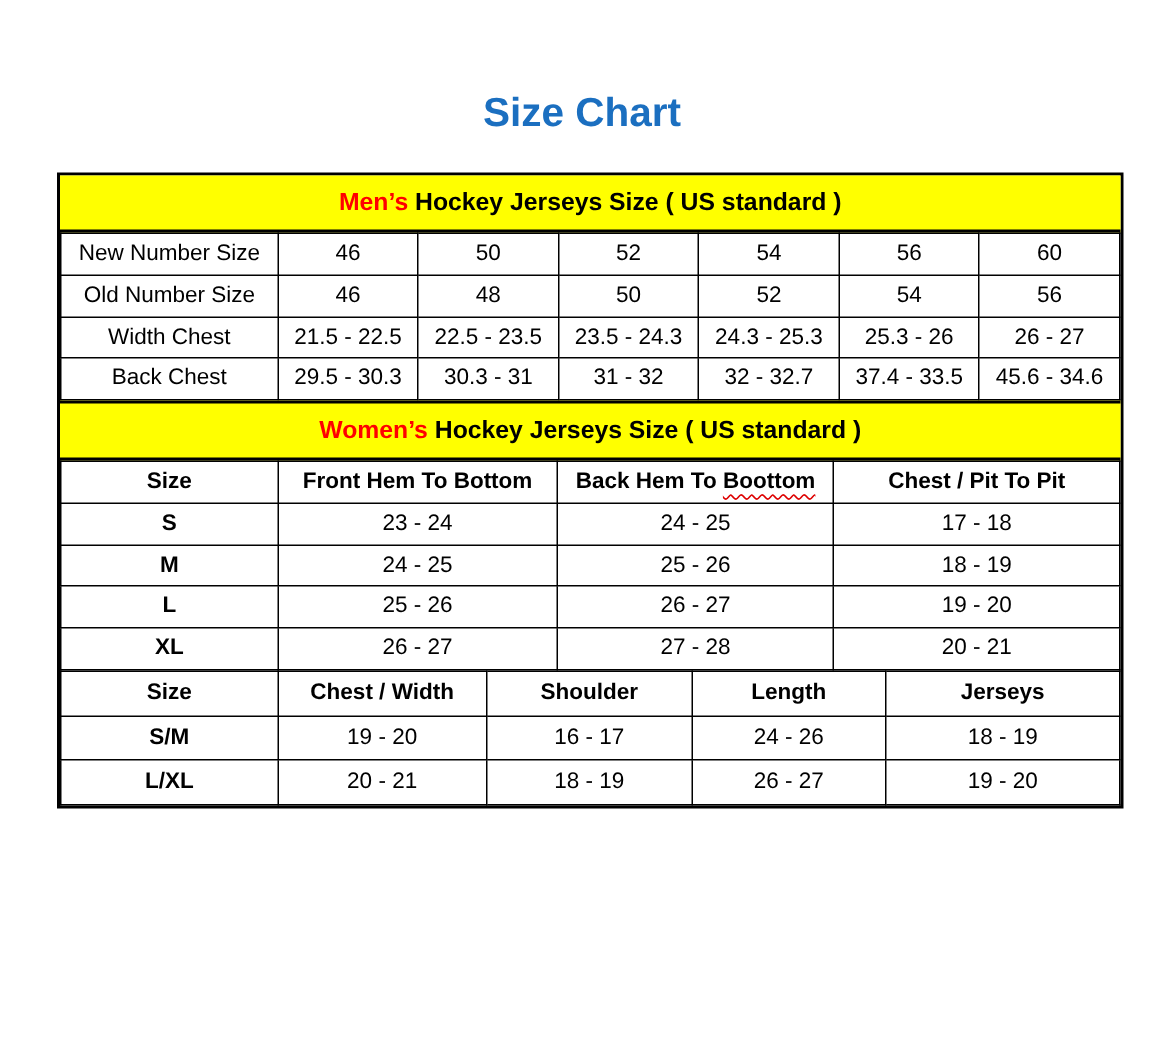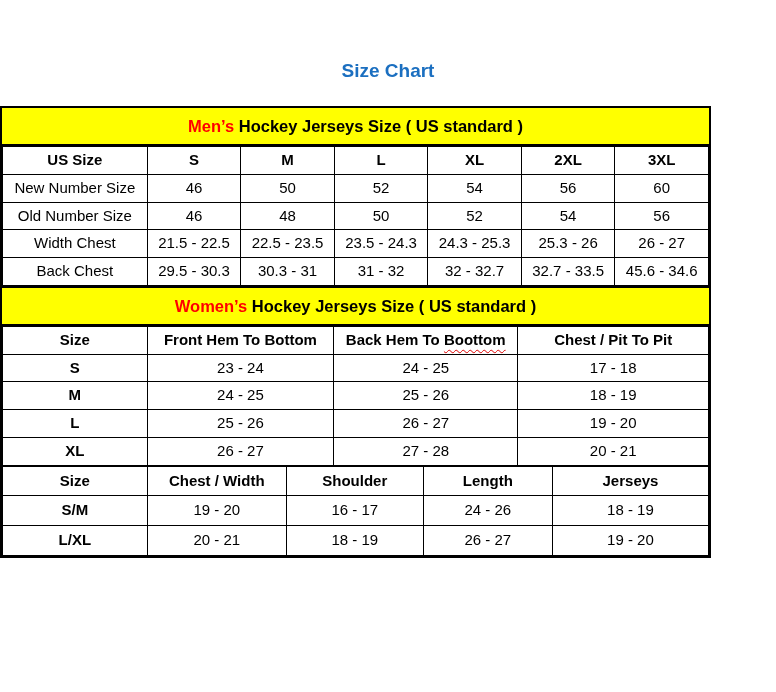--- a/index.html
+++ b/index.html
@@ -7,26 +7,27 @@
     width: 776px; height: 692px;
     background: #ffffff;
     font-family: "Liberation Sans", sans-serif;
     color: #000;
     overflow: hidden;
   }
   .screen { width: 776px; height: 692px; padding-top: 60px; box-sizing: border-box; }
   .page-title {
     margin: 0 0 24px 0;
     text-align: center;
-    font-size: 19px;
+    font-size: 27px;
     font-weight: bold;
     color: var(--title-blue, #1b6fc0);
   }
   .chart {
     width: 707px;
+    margin-left: 38px;
     border: 2px solid var(--border-black, #000);
   }
   .banner {
     background: var(--section-bg, #ffff00);
     text-align: center;
     font-weight: bold;
     font-size: 16.5px;
     padding: 9px 0 8px 0;
     border-bottom: 2px solid var(--border-black, #000);
   }
@@ -68,29 +69,20 @@
         <col style="width:20.5%">
           <col style="width:13.25%">
           <col style="width:13.25%">
           <col style="width:13.25%">
           <col style="width:13.25%">
           <col style="width:13.25%">
           <col style="width:13.25%">
       </colgroup>
       <tbody>
         <tr>
-          <th>US Size</th>
-          <th>S</th>
-          <th>M</th>
-          <th>L</th>
-          <th>XL</th>
-          <th>2XL</th>
-          <th>3XL</th>
-        </tr>
-        <tr>
           <td>New Number Size</td>
           <td>46</td>
           <td>50</td>
           <td>52</td>
           <td>54</td>
           <td>56</td>
           <td>60</td>
         </tr>
         <tr>
           <td>Old Number Size</td>
@@ -109,21 +101,21 @@
           <td>24.3 - 25.3</td>
           <td>25.3 - 26</td>
           <td>26 - 27</td>
         </tr>
         <tr>
           <td>Back Chest</td>
           <td>29.5 - 30.3</td>
           <td>30.3 - 31</td>
           <td>31 - 32</td>
           <td>32 - 32.7</td>
-          <td>32.7 - 33.5</td>
+          <td>37.4 - 33.5</td>
           <td>45.6 - 34.6</td>
         </tr>
       </tbody>
     </table>
 
     <div class="banner mid">
       <span class="highlight">Women’s</span><span> Hockey Jerseys Size ( US standard )</span>
     </div>
     <table class="womens-table">
       <colgroup>

